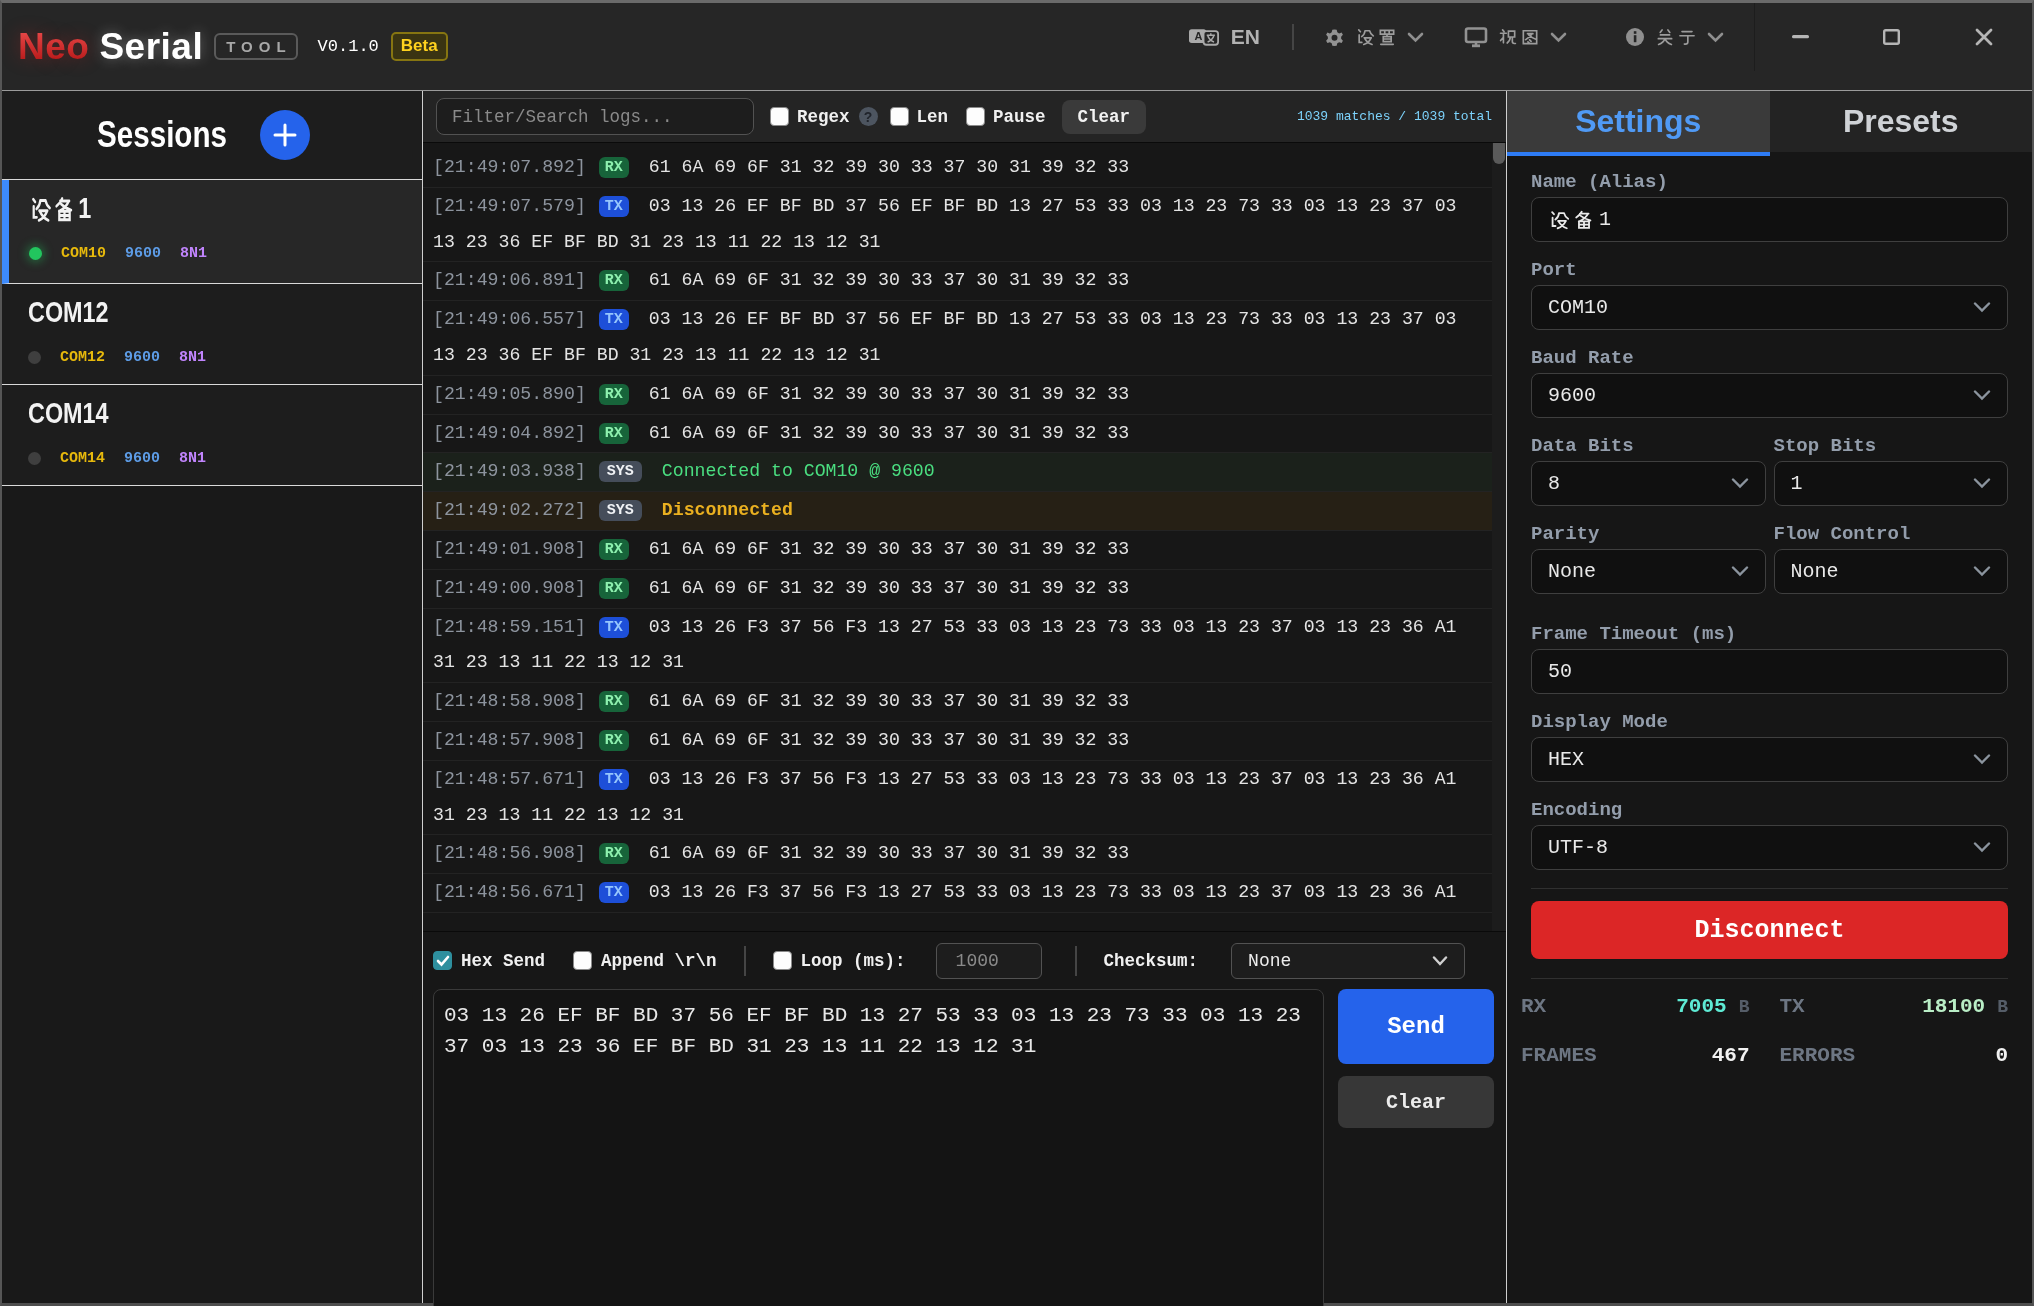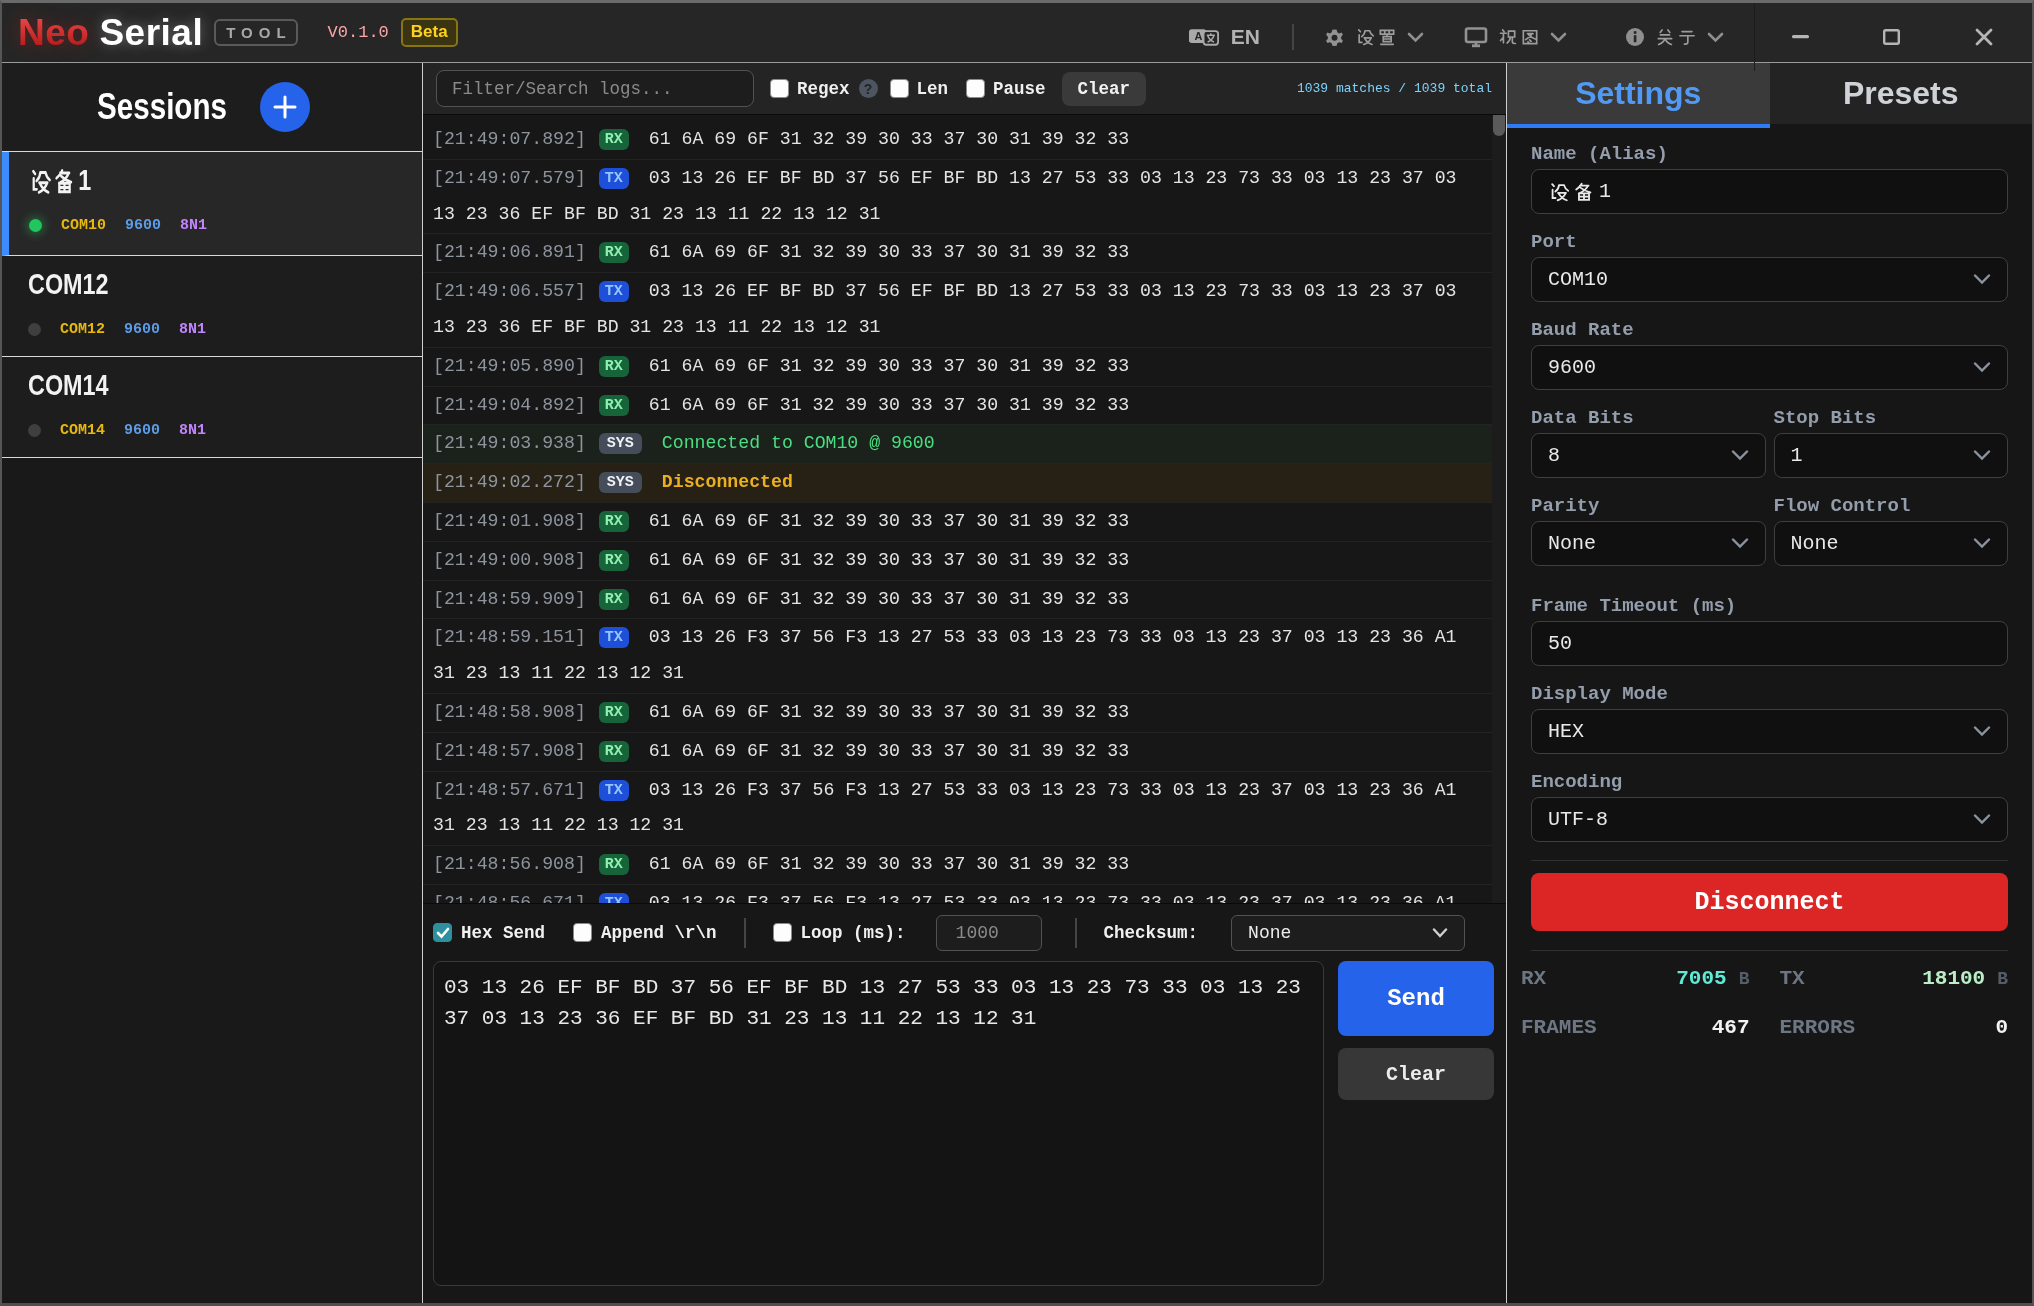--- a/index.html
+++ b/index.html
@@ -1,28 +1,28 @@
 <!DOCTYPE html>
 <html><head><meta charset="utf-8">
 <style>
 *{margin:0;padding:0;box-sizing:border-box}
 html,body{width:2034px;height:1306px;overflow:hidden;background:#171717;
  font-family:"Liberation Mono",monospace;-webkit-font-smoothing:antialiased}
 .win{position:absolute;inset:0;border:2px solid #565656;border-top:3px solid #6a6a6a;border-bottom:3px solid #4e4e4e;display:flex;flex-direction:column}
 
-.tb{height:60px;background:#262626;border-bottom:1px solid #9b9b9b;display:flex;align-items:center;flex:none;position:relative}
+.tb{height:88px;background:#262626;border-bottom:1px solid #9b9b9b;display:flex;align-items:center;flex:none;position:relative}
 .logo{display:flex;align-items:baseline;margin-left:16px}
 .logo .neo{font-family:"Liberation Sans",sans-serif;font-weight:bold;font-size:37px;letter-spacing:.5px;
  background:linear-gradient(#f05555,#a90f0f);-webkit-background-clip:text;background-clip:text;color:transparent;
  text-shadow:0 0 18px rgba(220,38,38,.35)}
 .logo .ser{font-family:"Liberation Sans",sans-serif;font-weight:bold;font-size:37px;letter-spacing:.5px;color:#fff;
  margin-left:10px;text-shadow:0 0 13px rgba(255,255,255,.34)}
 .toolbadge{font-family:"Liberation Sans",sans-serif;font-weight:bold;font-size:15px;color:#a8a8a8;letter-spacing:6px;
  border:2px solid #5a5a5a;border-radius:6px;padding:3px 4px 3px 10px;margin-left:11px;align-self:center}
-.ver{color:#fca5a5;font-size:17px;margin-left:30px;align-self:center}
+.ver{color:#ffffff;font-size:17px;margin-left:20px;align-self:center}
 .beta{font-family:"Liberation Sans",sans-serif;font-weight:bold;font-size:17px;color:#ffd21e;background:#3a3412;
  border:2px solid #867511;border-radius:5px;padding:2px 8px 3px;margin-left:12px;align-self:center}
 .tbmenu{position:absolute;right:308px;top:0;height:68px;display:flex;align-items:center;color:#9c9c9c;
  font-size:20px}
 .mitem{display:flex;align-items:center;margin-left:40px}
 .msep{width:2px;height:26px;background:#454545;margin-left:32px}
 .winbtns{position:absolute;right:2px;top:0;height:68px;width:276px;display:flex;align-items:center;justify-content:space-around;border-left:1px solid #1d1d1d}
 
 .main{flex:1;display:flex;min-height:0}
 .sidebar{width:421px;flex:none;background:#191919;border-right:1px solid #cfcfcf;display:flex;flex-direction:column}
@@ -269,21 +269,20 @@
         <div class="row"><span class="ts">[21:49:07.892]</span><span class="badge b-rx">RX</span>61 6A 69 6F 31 32 39 30 33 37 30 31 39 32 33</div>
         <div class="row"><span class="ts">[21:49:07.579]</span><span class="badge b-tx">TX</span>03 13 26 EF BF BD 37 56 EF BF BD 13 27 53 33 03 13 23 73 33 03 13 23 37 03 13 23 36 EF BF BD 31 23 13 11 22 13 12 31</div>
         <div class="row"><span class="ts">[21:49:06.891]</span><span class="badge b-rx">RX</span>61 6A 69 6F 31 32 39 30 33 37 30 31 39 32 33</div>
         <div class="row"><span class="ts">[21:49:06.557]</span><span class="badge b-tx">TX</span>03 13 26 EF BF BD 37 56 EF BF BD 13 27 53 33 03 13 23 73 33 03 13 23 37 03 13 23 36 EF BF BD 31 23 13 11 22 13 12 31</div>
         <div class="row"><span class="ts">[21:49:05.890]</span><span class="badge b-rx">RX</span>61 6A 69 6F 31 32 39 30 33 37 30 31 39 32 33</div>
         <div class="row"><span class="ts">[21:49:04.892]</span><span class="badge b-rx">RX</span>61 6A 69 6F 31 32 39 30 33 37 30 31 39 32 33</div>
         <div class="row conn"><span class="ts">[21:49:03.938]</span><span class="badge b-sys">SYS</span><span class="t-conn">Connected to COM10 @ 9600</span></div>
         <div class="row disc"><span class="ts">[21:49:02.272]</span><span class="badge b-sys">SYS</span><span class="t-disc">Disconnected</span></div>
         <div class="row"><span class="ts">[21:49:01.908]</span><span class="badge b-rx">RX</span>61 6A 69 6F 31 32 39 30 33 37 30 31 39 32 33</div>
         <div class="row"><span class="ts">[21:49:00.908]</span><span class="badge b-rx">RX</span>61 6A 69 6F 31 32 39 30 33 37 30 31 39 32 33</div>
-        <div class="row"><span class="ts">[21:48:59.909]</span><span class="badge b-rx">RX</span>61 6A 69 6F 31 32 39 30 33 37 30 31 39 32 33</div>
         <div class="row"><span class="ts">[21:48:59.151]</span><span class="badge b-tx">TX</span>03 13 26 F3 37 56 F3 13 27 53 33 03 13 23 73 33 03 13 23 37 03 13 23 36 A1 31 23 13 11 22 13 12 31</div>
         <div class="row"><span class="ts">[21:48:58.908]</span><span class="badge b-rx">RX</span>61 6A 69 6F 31 32 39 30 33 37 30 31 39 32 33</div>
         <div class="row"><span class="ts">[21:48:57.908]</span><span class="badge b-rx">RX</span>61 6A 69 6F 31 32 39 30 33 37 30 31 39 32 33</div>
         <div class="row"><span class="ts">[21:48:57.671]</span><span class="badge b-tx">TX</span>03 13 26 F3 37 56 F3 13 27 53 33 03 13 23 73 33 03 13 23 37 03 13 23 36 A1 31 23 13 11 22 13 12 31</div>
         <div class="row"><span class="ts">[21:48:56.908]</span><span class="badge b-rx">RX</span>61 6A 69 6F 31 32 39 30 33 37 30 31 39 32 33</div>
         <div class="row"><span class="ts">[21:48:56.671]</span><span class="badge b-tx">TX</span>03 13 26 F3 37 56 F3 13 27 53 33 03 13 23 73 33 03 13 23 37 03 13 23 36 A1</div>
         <div class="scrollbar">
             <div class="thumb"></div>
           </div>
       </div>

